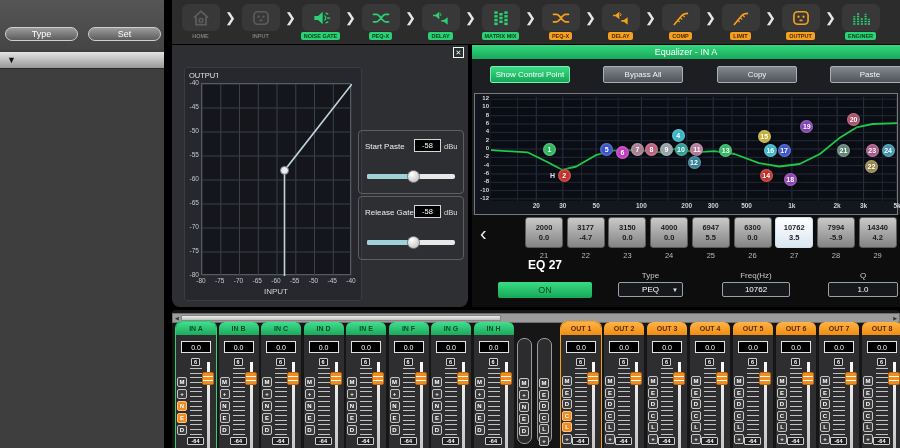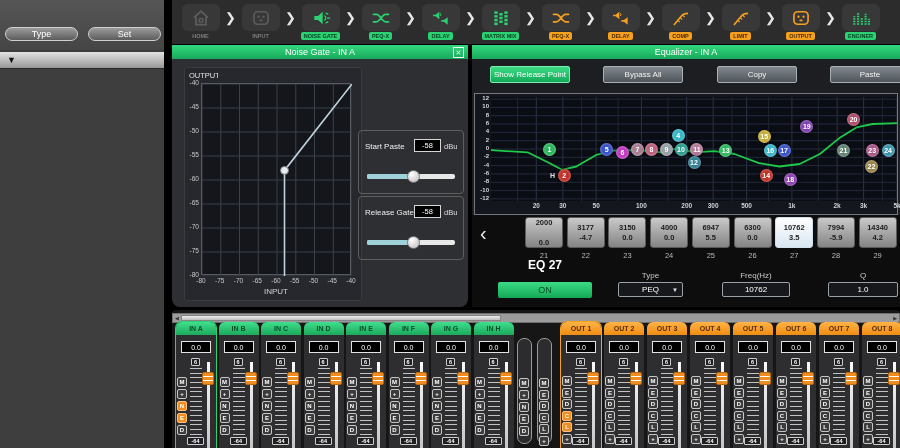--- a/index.html
+++ b/index.html
@@ -253,21 +253,20 @@
               <path d="M17.5 20V7"></path>
               <path d="M21.5 20v-7"></path>
             </g>
           </svg>
         </div>
         <div class="tb-label">ENGINER</div>
       </div>
     </header>
 
   <section id="ngpanel">
-    <div class="ptitle">Noise Gate - IN A</div>
     <div id="ng-close">✕</div>
     <div id="nggraph">
       <div id="ngylab">OUTPUT</div>
       <div id="ngplot">
           <svg width="150" height="192" style="position:absolute;left:0;top:0">
             <line x1="0.0" y1="0" x2="0.0" y2="192" stroke="#39414b" stroke-width="1"></line>
             <line x1="18.8" y1="0" x2="18.8" y2="192" stroke="#39414b" stroke-width="1"></line>
             <line x1="37.5" y1="0" x2="37.5" y2="192" stroke="#39414b" stroke-width="1"></line>
             <line x1="56.3" y1="0" x2="56.3" y2="192" stroke="#39414b" stroke-width="1"></line>
             <line x1="75.0" y1="0" x2="75.0" y2="192" stroke="#39414b" stroke-width="1"></line>
@@ -423,25 +422,25 @@
     <div id="eq-on">ON</div>
     <div class="eq-dlabel" style="left:146px;width:65px;">Type</div>
     <div class="eq-dbox" style="left:146px;width:65px;">
       <span>PEQ</span>
       <span id="eq-type-caret">▼</span>
     </div>
     <div class="eq-dlabel" style="left:250px;width:68px;">Freq(Hz)</div>
     <div class="eq-dbox" style="left:250px;width:68px;">10762</div>
     <div class="eq-dlabel" style="left:356px;width:70px;">Q</div>
     <div class="eq-dbox" style="left:356px;width:70px;">1.0</div>
-  <div class="eq-btn active" style="left: 18px;">Show Release Point</div>
+  <div class="eq-btn active" style="left: 18px;">Show Control Point</div>
       <div class="eq-btn" style="left: 131px;">Bypass All</div>
       <div class="eq-btn" style="left: 245px;">Copy</div>
       <div class="eq-btn" style="left: 358px;">Paste</div>
-      <div class="bcell" style="left: 53px; justify-content: space-between;">
+      <div class="bcell" style="left: 53px;">
         <div>2000</div>
         <div>0.0</div>
       </div>
       <div class="bnum" style="left: 53px;">21</div>
       <div class="bcell" style="left: 94.7px;">
         <div>3177</div>
         <div>-4.7</div>
       </div>
       <div class="bnum" style="left: 94.7px;">22</div>
       <div class="bcell" style="left: 136.4px;">

